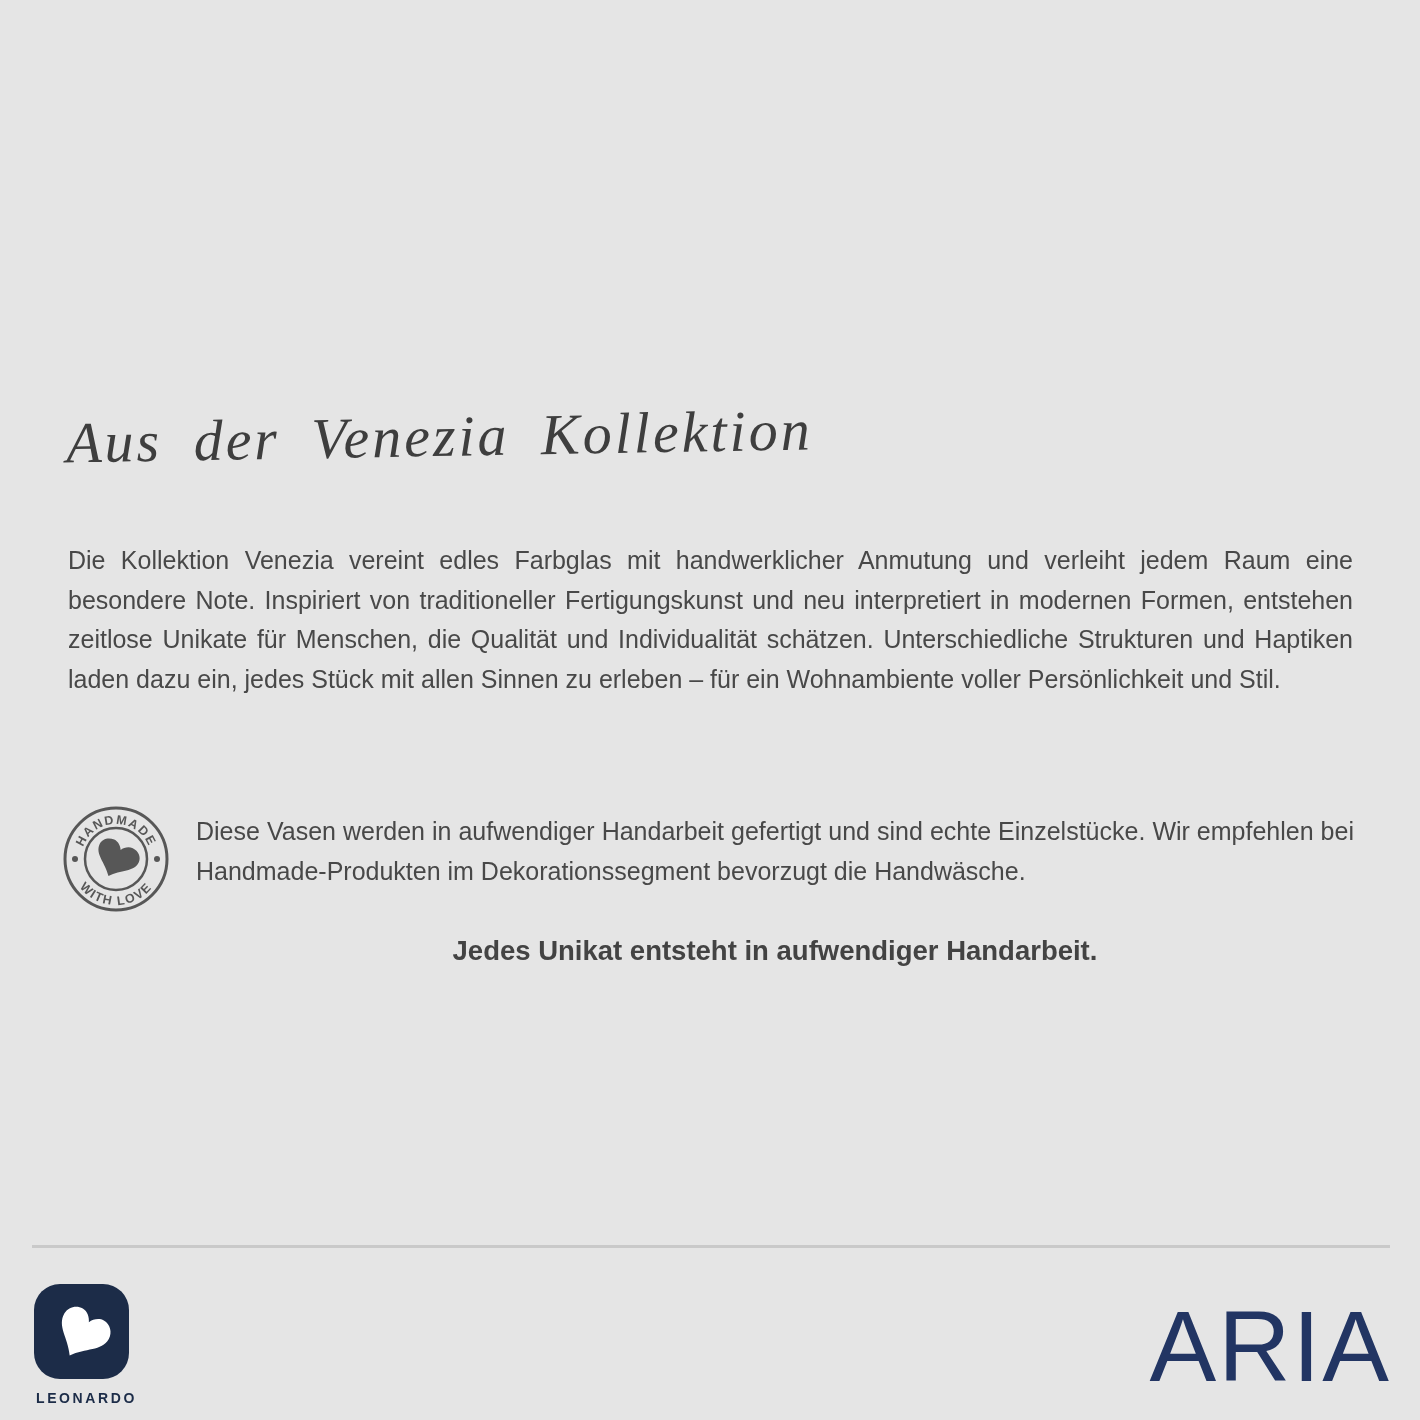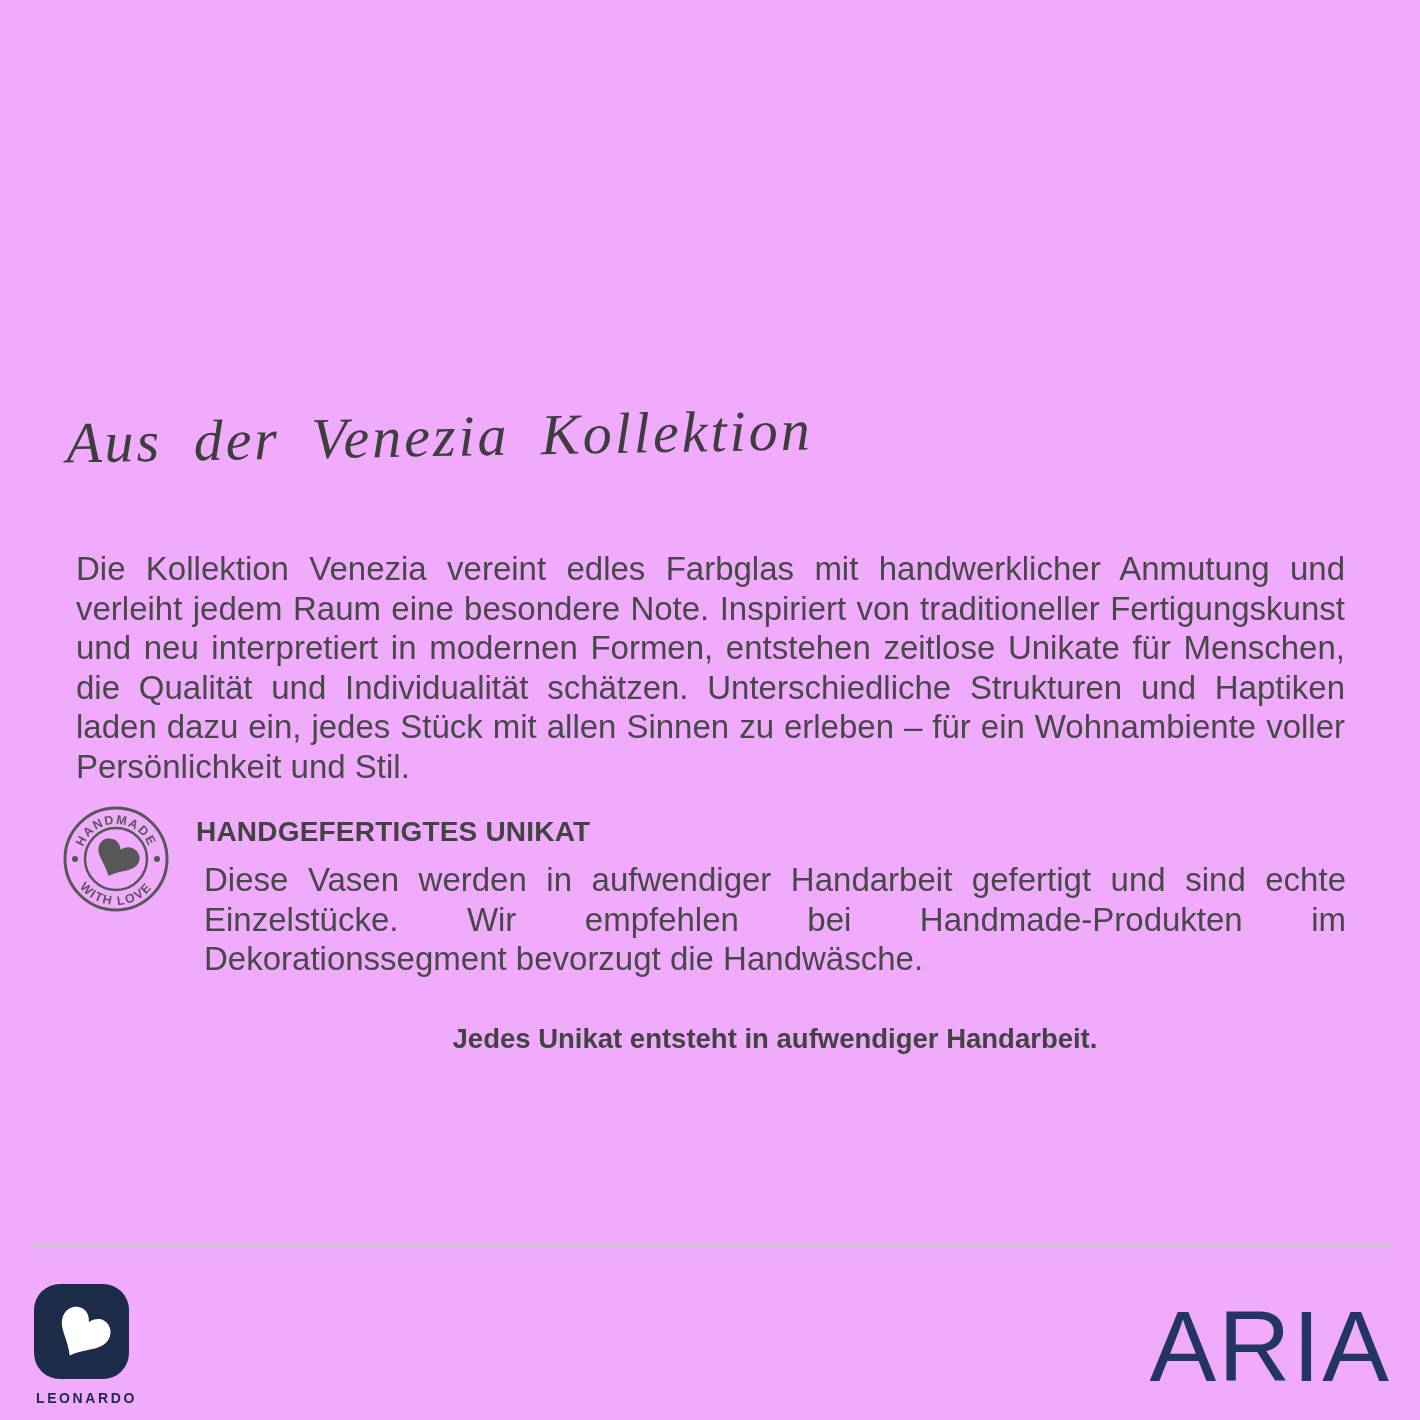--- a/index.html
+++ b/index.html
@@ -4,21 +4,21 @@
 <style>
   html, body {
     margin: 0;
     padding: 0;
     background: #ffffff;
   }
   .canvas {
     position: relative;
     width: 1420px;
     height: 1420px;
-    background: #f0abfc;
+    background: #e5e5e5;
     overflow: hidden;
     font-family: "Liberation Sans", sans-serif;
   }
 
   
   .script-title {
     position: absolute;
     left: 66px;
     top: 402px;
     width: 860px;
@@ -48,22 +48,22 @@
   }
   .section-heading {
     margin: 0;
     font-size: 28px;
     font-weight: bold;
     line-height: 40px;
     color: #434343;
     letter-spacing: 0.2px;
   }
   .section-body {
-    margin: 8px;
-    font-size: 33px;
+    margin: 0;
+    font-size: 25px;
     line-height: 39.5px;
     color: #484848;
     text-align: justify;
   }
   .emphasis-line {
     margin: 44px 0 0 0;
     font-size: 27.5px;
     font-weight: bold;
     color: #434343;
     text-align: center;
@@ -141,21 +141,20 @@
       <text font-size="12.5" font-weight="bold" letter-spacing="1.6" fill="#575757" font-family="Liberation Sans, sans-serif">
         <textPath href="#arcBottom" startOffset="50%" text-anchor="middle">WITH LOVE</textPath>
       </text>
       <circle cx="14" cy="55" r="3" fill="#575757"></circle>
       <circle cx="96" cy="55" r="3" fill="#575757"></circle>
       <path transform="translate(55,56) rotate(25) scale(1.35,1.2) translate(-16,-14.8)" fill="#575757" d="M23.6,0c-3.4,0-6.3,2.7-7.6,5.6C14.7,2.7,11.8,0,8.4,0C3.8,0,0,3.8,0,8.4 c0,9.4,9.5,11.9,16,21.2c6.1-9.3,16-12.1,16-21.2C32,3.8,28.2,0,23.6,0z"></path>
     </svg>
   </div>
 
   <section class="section-2">
-    <h2 class="section-heading">HANDGEFERTIGTES UNIKAT</h2>
     <p class="section-body">Diese Vasen werden in aufwendiger Handarbeit gefertigt und sind echte Einzelstücke. Wir empfehlen bei Handmade-Produkten im Dekorationssegment bevorzugt die Handwäsche.</p>
     <p class="emphasis-line">Jedes Unikat entsteht in aufwendiger Handarbeit.</p>
   </section>
 
   <div class="divider"></div>
 
   <div class="logo-mark">
     <svg viewBox="0 0 97 97" width="97" height="97">
       <rect x="1" y="1" width="95" height="95" rx="26" ry="26" fill="#1c2c48"></rect>
       <path transform="translate(48.5,52) rotate(30) scale(1.6) translate(-16,-14.8)" fill="#ffffff" d="M23.6,0c-3.4,0-6.3,2.7-7.6,5.6C14.7,2.7,11.8,0,8.4,0C3.8,0,0,3.8,0,8.4 c0,9.4,9.5,11.9,16,21.2c6.1-9.3,16-12.1,16-21.2C32,3.8,28.2,0,23.6,0z"></path>

